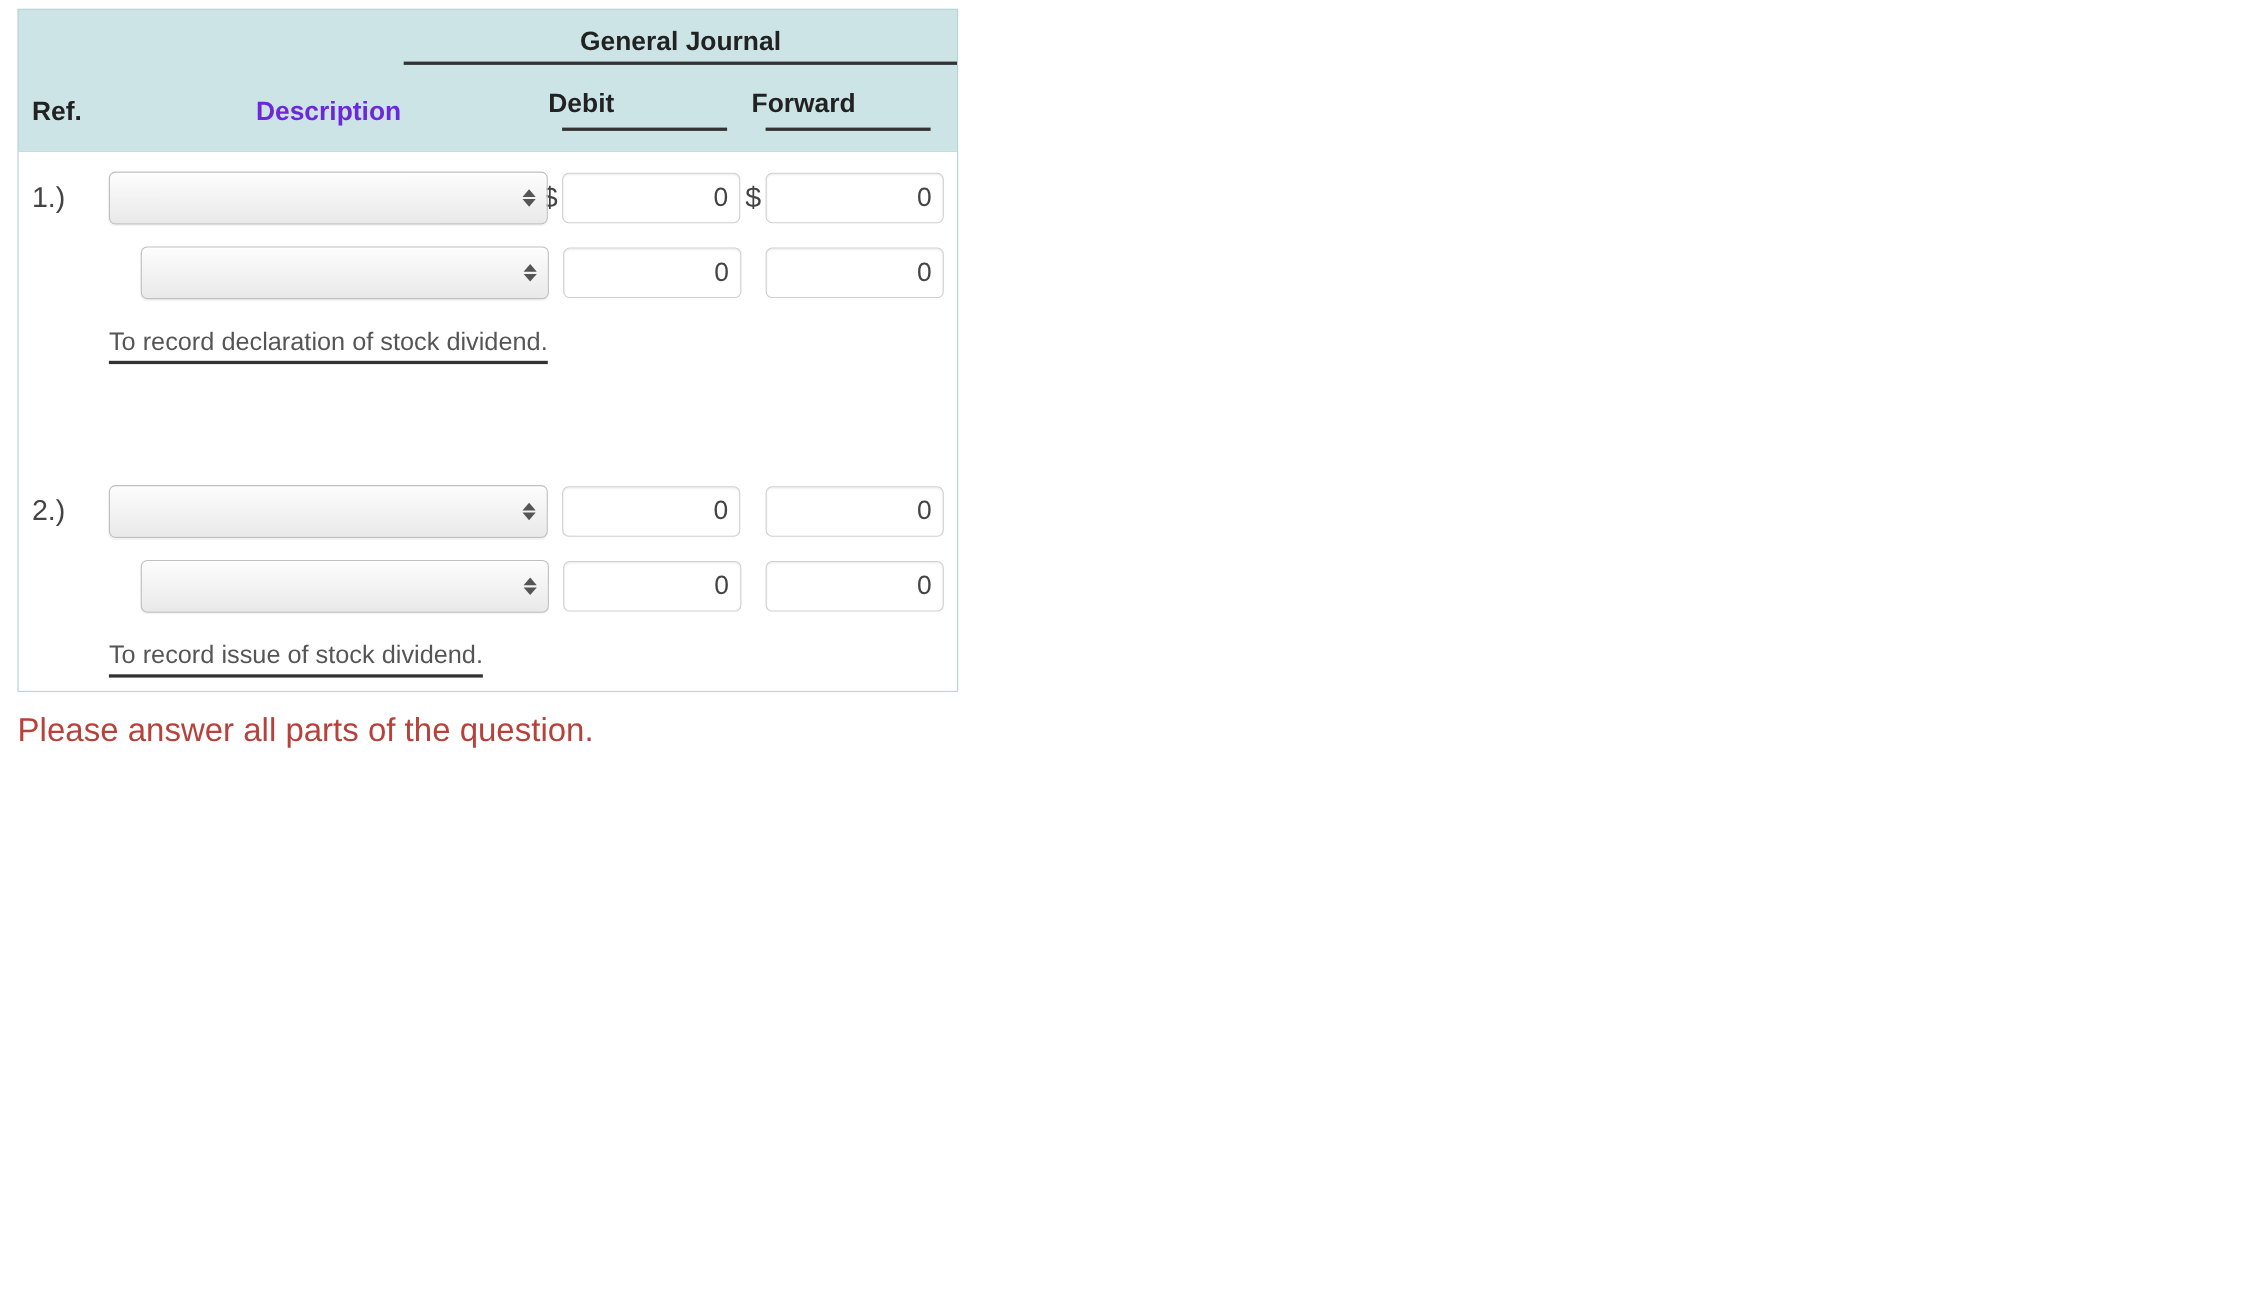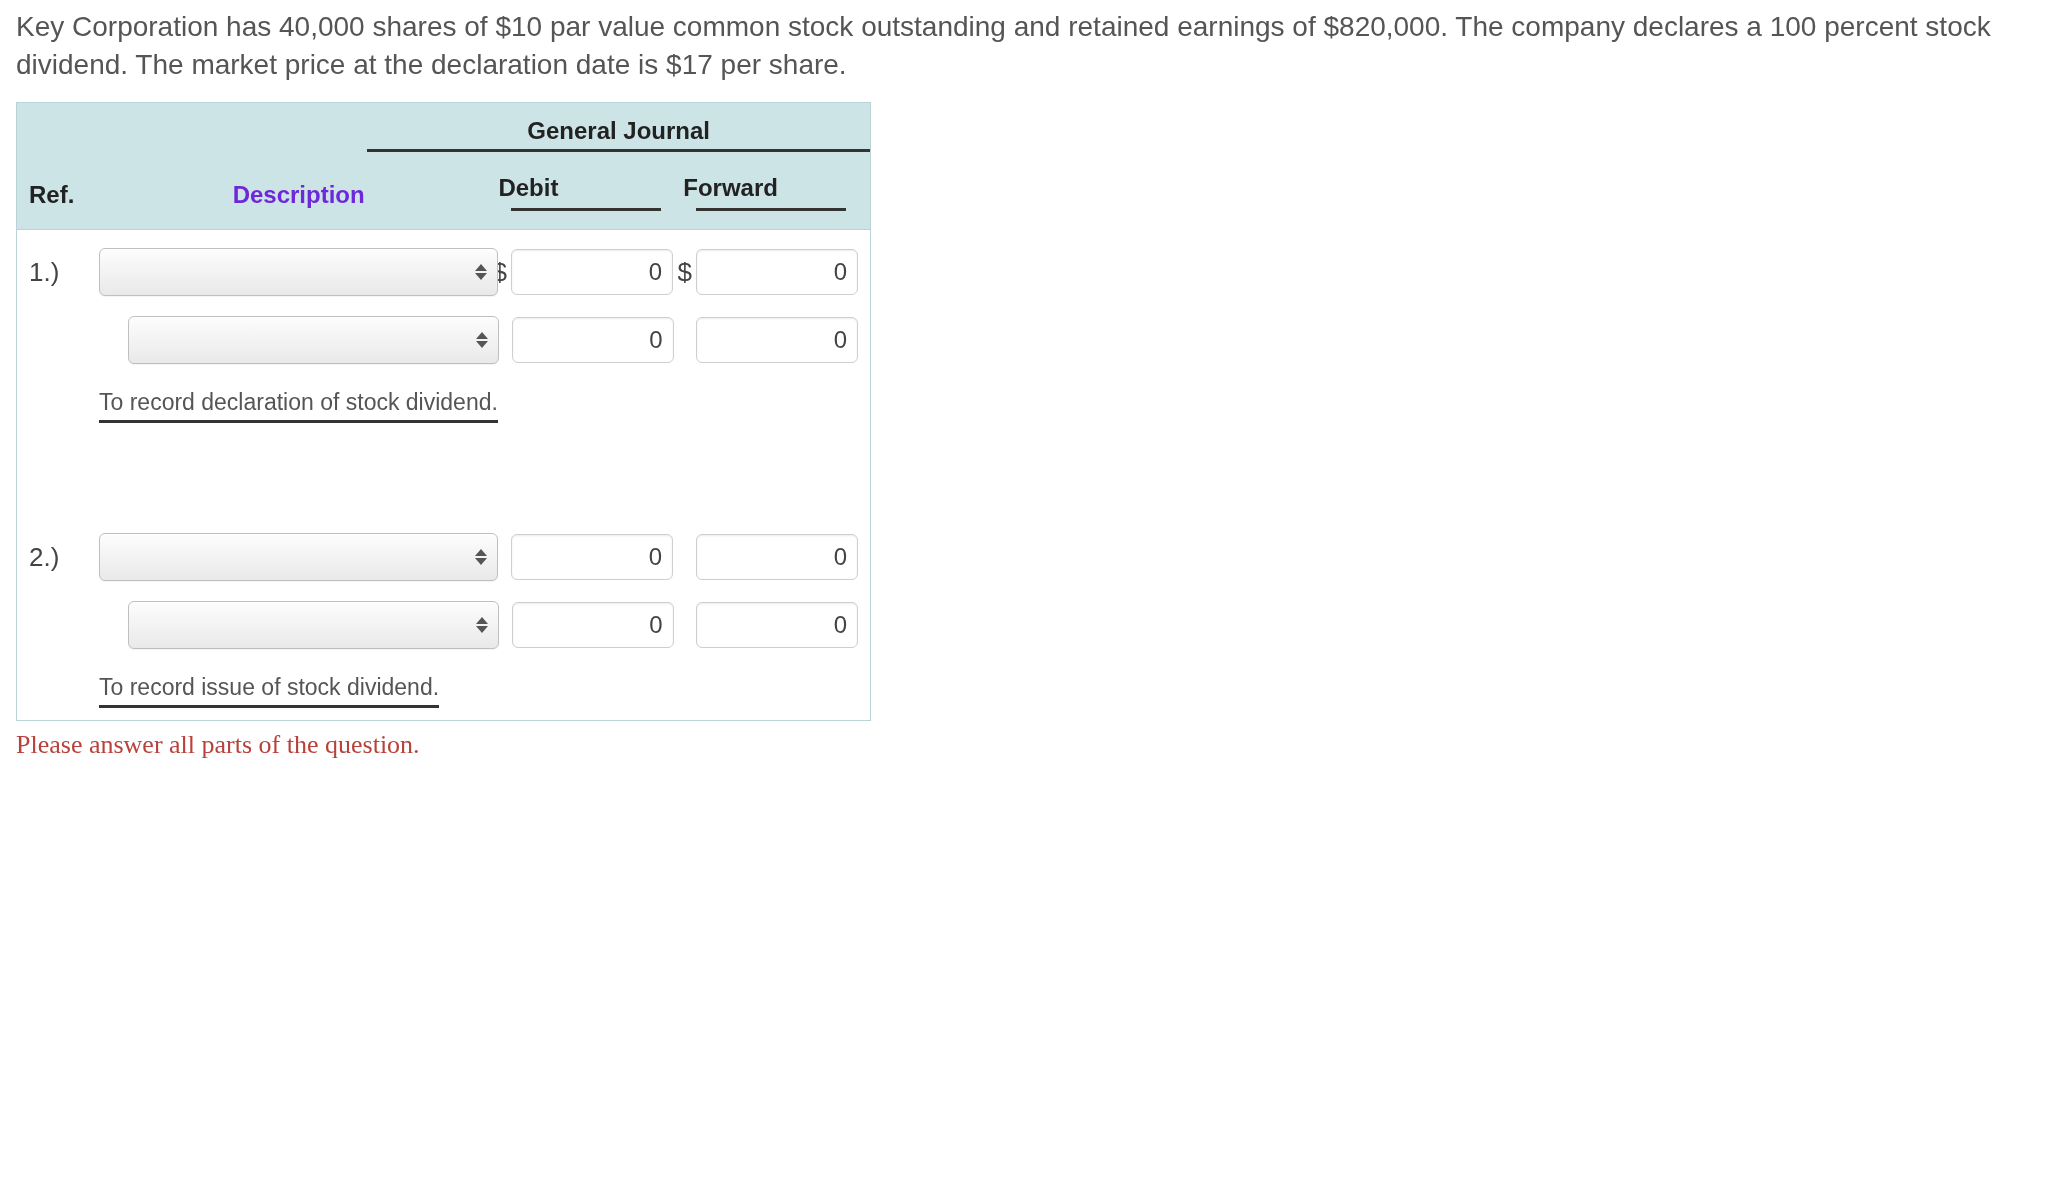--- a/index.html
+++ b/index.html
@@ -139,31 +139,29 @@
     font-size:23px;
     color:#555;
     border-bottom: 3px solid #333;
     padding: 0 0 2px 0;
   }
 
   .spacer { height: 70px; }
 
   .error {
     color: #b8413b;
-    font-size: 26px;
-    margin-top: 6px;
-    font-family: Liberation Serif, serif;
+    font-size: 30px;
+    margin-top: 16px;
   }
 </style>
 </head>
 <body>
 
 <div class="page">
 
-  <p class="body">Key Corporation has 40,000 shares of $10 par value common stock outstanding and retained earnings of $820,000. The company declares a 100 percent stock dividend. The market price at the declaration date is $17 per share.</p>
 
 
   <div class="journal-wrap">
     <div class="journal">
       <div class="journal-header">
         <span class="gj">General Journal</span>
       </div>
       <div class="col-headers">
         <div class="col-ref">Ref.</div>
         <div class="col-desc">Description</div>

